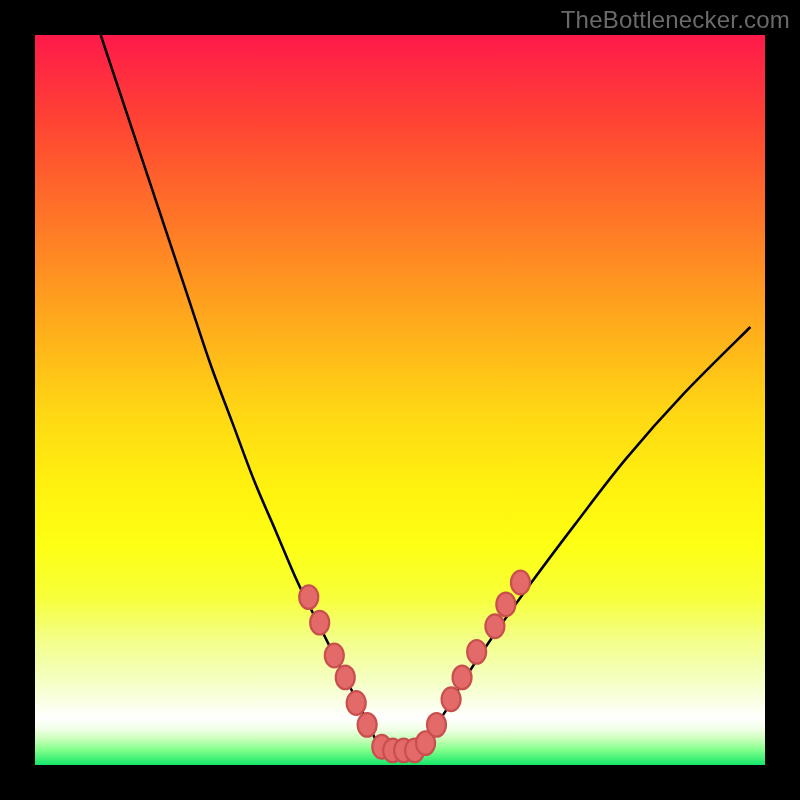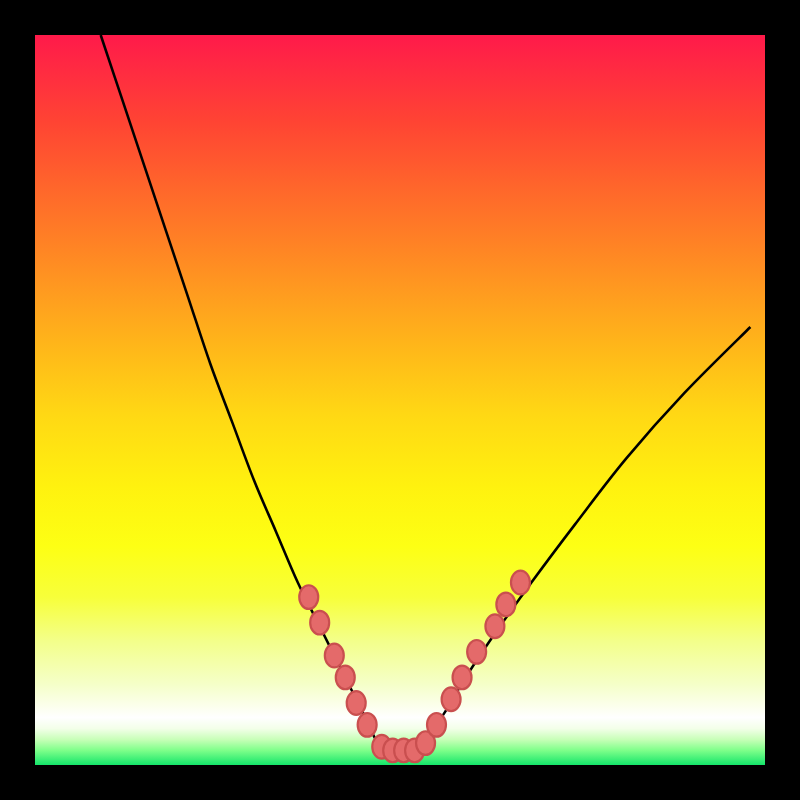--- a/index.html
+++ b/index.html
@@ -88,13 +88,14 @@
           <ellipse cx="55.00000000000001" cy="94.5" rx="1.3" ry="1.625" class="bead" fill="#e46a6a" stroke="#c94f4f"></ellipse>
           <ellipse cx="56.99999999999999" cy="91" rx="1.3" ry="1.625" class="bead" fill="#e46a6a" stroke="#c94f4f"></ellipse>
           <ellipse cx="58.5" cy="88" rx="1.3" ry="1.625" class="bead" fill="#e46a6a" stroke="#c94f4f"></ellipse>
           <ellipse cx="60.5" cy="84.5" rx="1.3" ry="1.625" class="bead" fill="#e46a6a" stroke="#c94f4f"></ellipse>
           <ellipse cx="63" cy="81" rx="1.3" ry="1.625" class="bead" fill="#e46a6a" stroke="#c94f4f"></ellipse>
           <ellipse cx="64.5" cy="78" rx="1.3" ry="1.625" class="bead" fill="#e46a6a" stroke="#c94f4f"></ellipse>
           <ellipse cx="66.5" cy="75" rx="1.3" ry="1.625" class="bead" fill="#e46a6a" stroke="#c94f4f"></ellipse>
         </g>
     </svg>
   </div>
+  <div class="watermark">TheBottlenecker.com</div>
 </div>
 
 </body></html>

